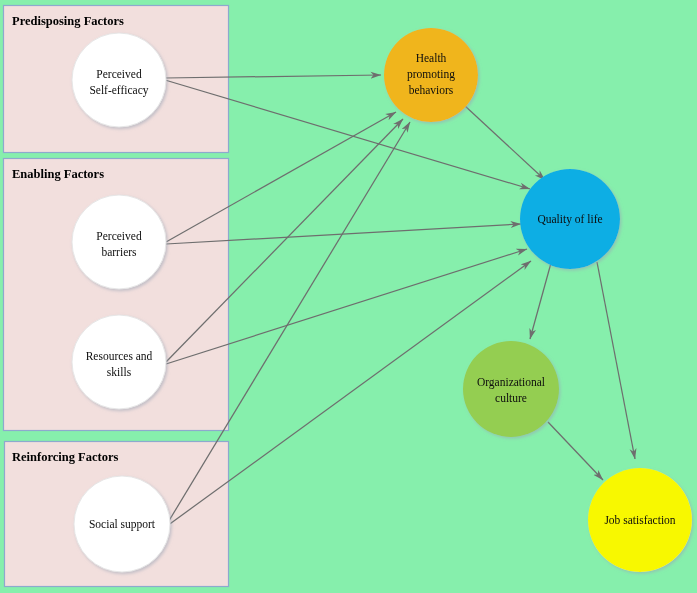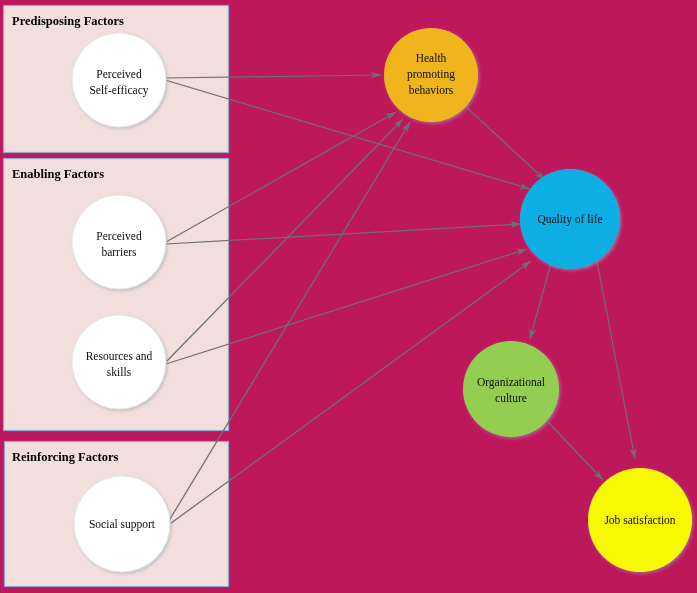--- a/index.html
+++ b/index.html
@@ -7,21 +7,21 @@
     padding: 0;
     background: #ffffff;
   }
   body {
     font-family: "Liberation Serif", serif;
   }
   #canvas {
     position: relative;
     width: 697px;
     height: 593px;
-    background: #be185d;
+    background: #86efac;
     overflow: hidden;
   }
   svg#diagram {
     position: absolute;
     left: 0;
     top: 0;
     width: 697px;
     height: 593px;
   }
   .group-box {

